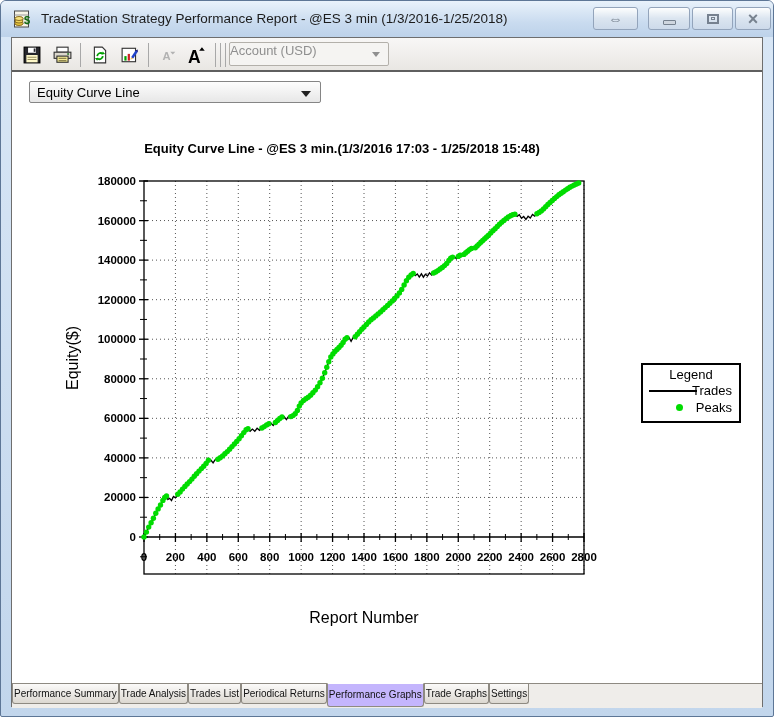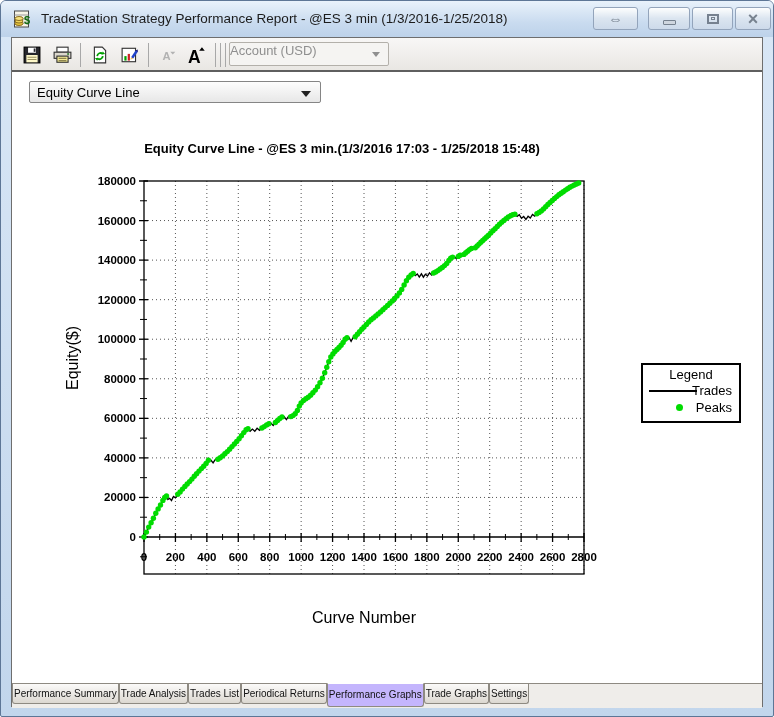--- a/index.html
+++ b/index.html
@@ -182,21 +182,21 @@
       </div>
     </div>
 
     <div class="combo-equity">
       <span>Equity Curve Line</span>
       <span class="arrow" style="position:absolute; right:9px; top:9px; width:0; height:0; border-left:5px solid transparent; border-right:5px solid transparent; border-top:6px solid #222;"></span>
     </div>
 
     <div class="chart-title">Equity Curve Line - @ES 3 min.(1/3/2016 17:03 - 1/25/2018 15:48)</div>
     <div class="y-axis-title">Equity($)</div>
-    <div class="x-axis-title">Curve Number</div>
+    <div class="x-axis-title">Report Number</div>
 
     <svg class="chart" id="chart-svg">
         <line x1="163.42857142857142" y1="143" x2="163.42857142857142" y2="536" stroke="#555" stroke-width="1" stroke-dasharray="1 3"></line>
         <line x1="194.85714285714286" y1="143" x2="194.85714285714286" y2="536" stroke="#555" stroke-width="1" stroke-dasharray="1 3"></line>
         <line x1="226.28571428571428" y1="143" x2="226.28571428571428" y2="536" stroke="#555" stroke-width="1" stroke-dasharray="1 3"></line>
         <line x1="257.7142857142857" y1="143" x2="257.7142857142857" y2="536" stroke="#555" stroke-width="1" stroke-dasharray="1 3"></line>
         <line x1="289.1428571428571" y1="143" x2="289.1428571428571" y2="536" stroke="#555" stroke-width="1" stroke-dasharray="1 3"></line>
         <line x1="320.57142857142856" y1="143" x2="320.57142857142856" y2="536" stroke="#555" stroke-width="1" stroke-dasharray="1 3"></line>
         <line x1="352" y1="143" x2="352" y2="536" stroke="#555" stroke-width="1" stroke-dasharray="1 3"></line>
         <line x1="383.42857142857144" y1="143" x2="383.42857142857144" y2="536" stroke="#555" stroke-width="1" stroke-dasharray="1 3"></line>

